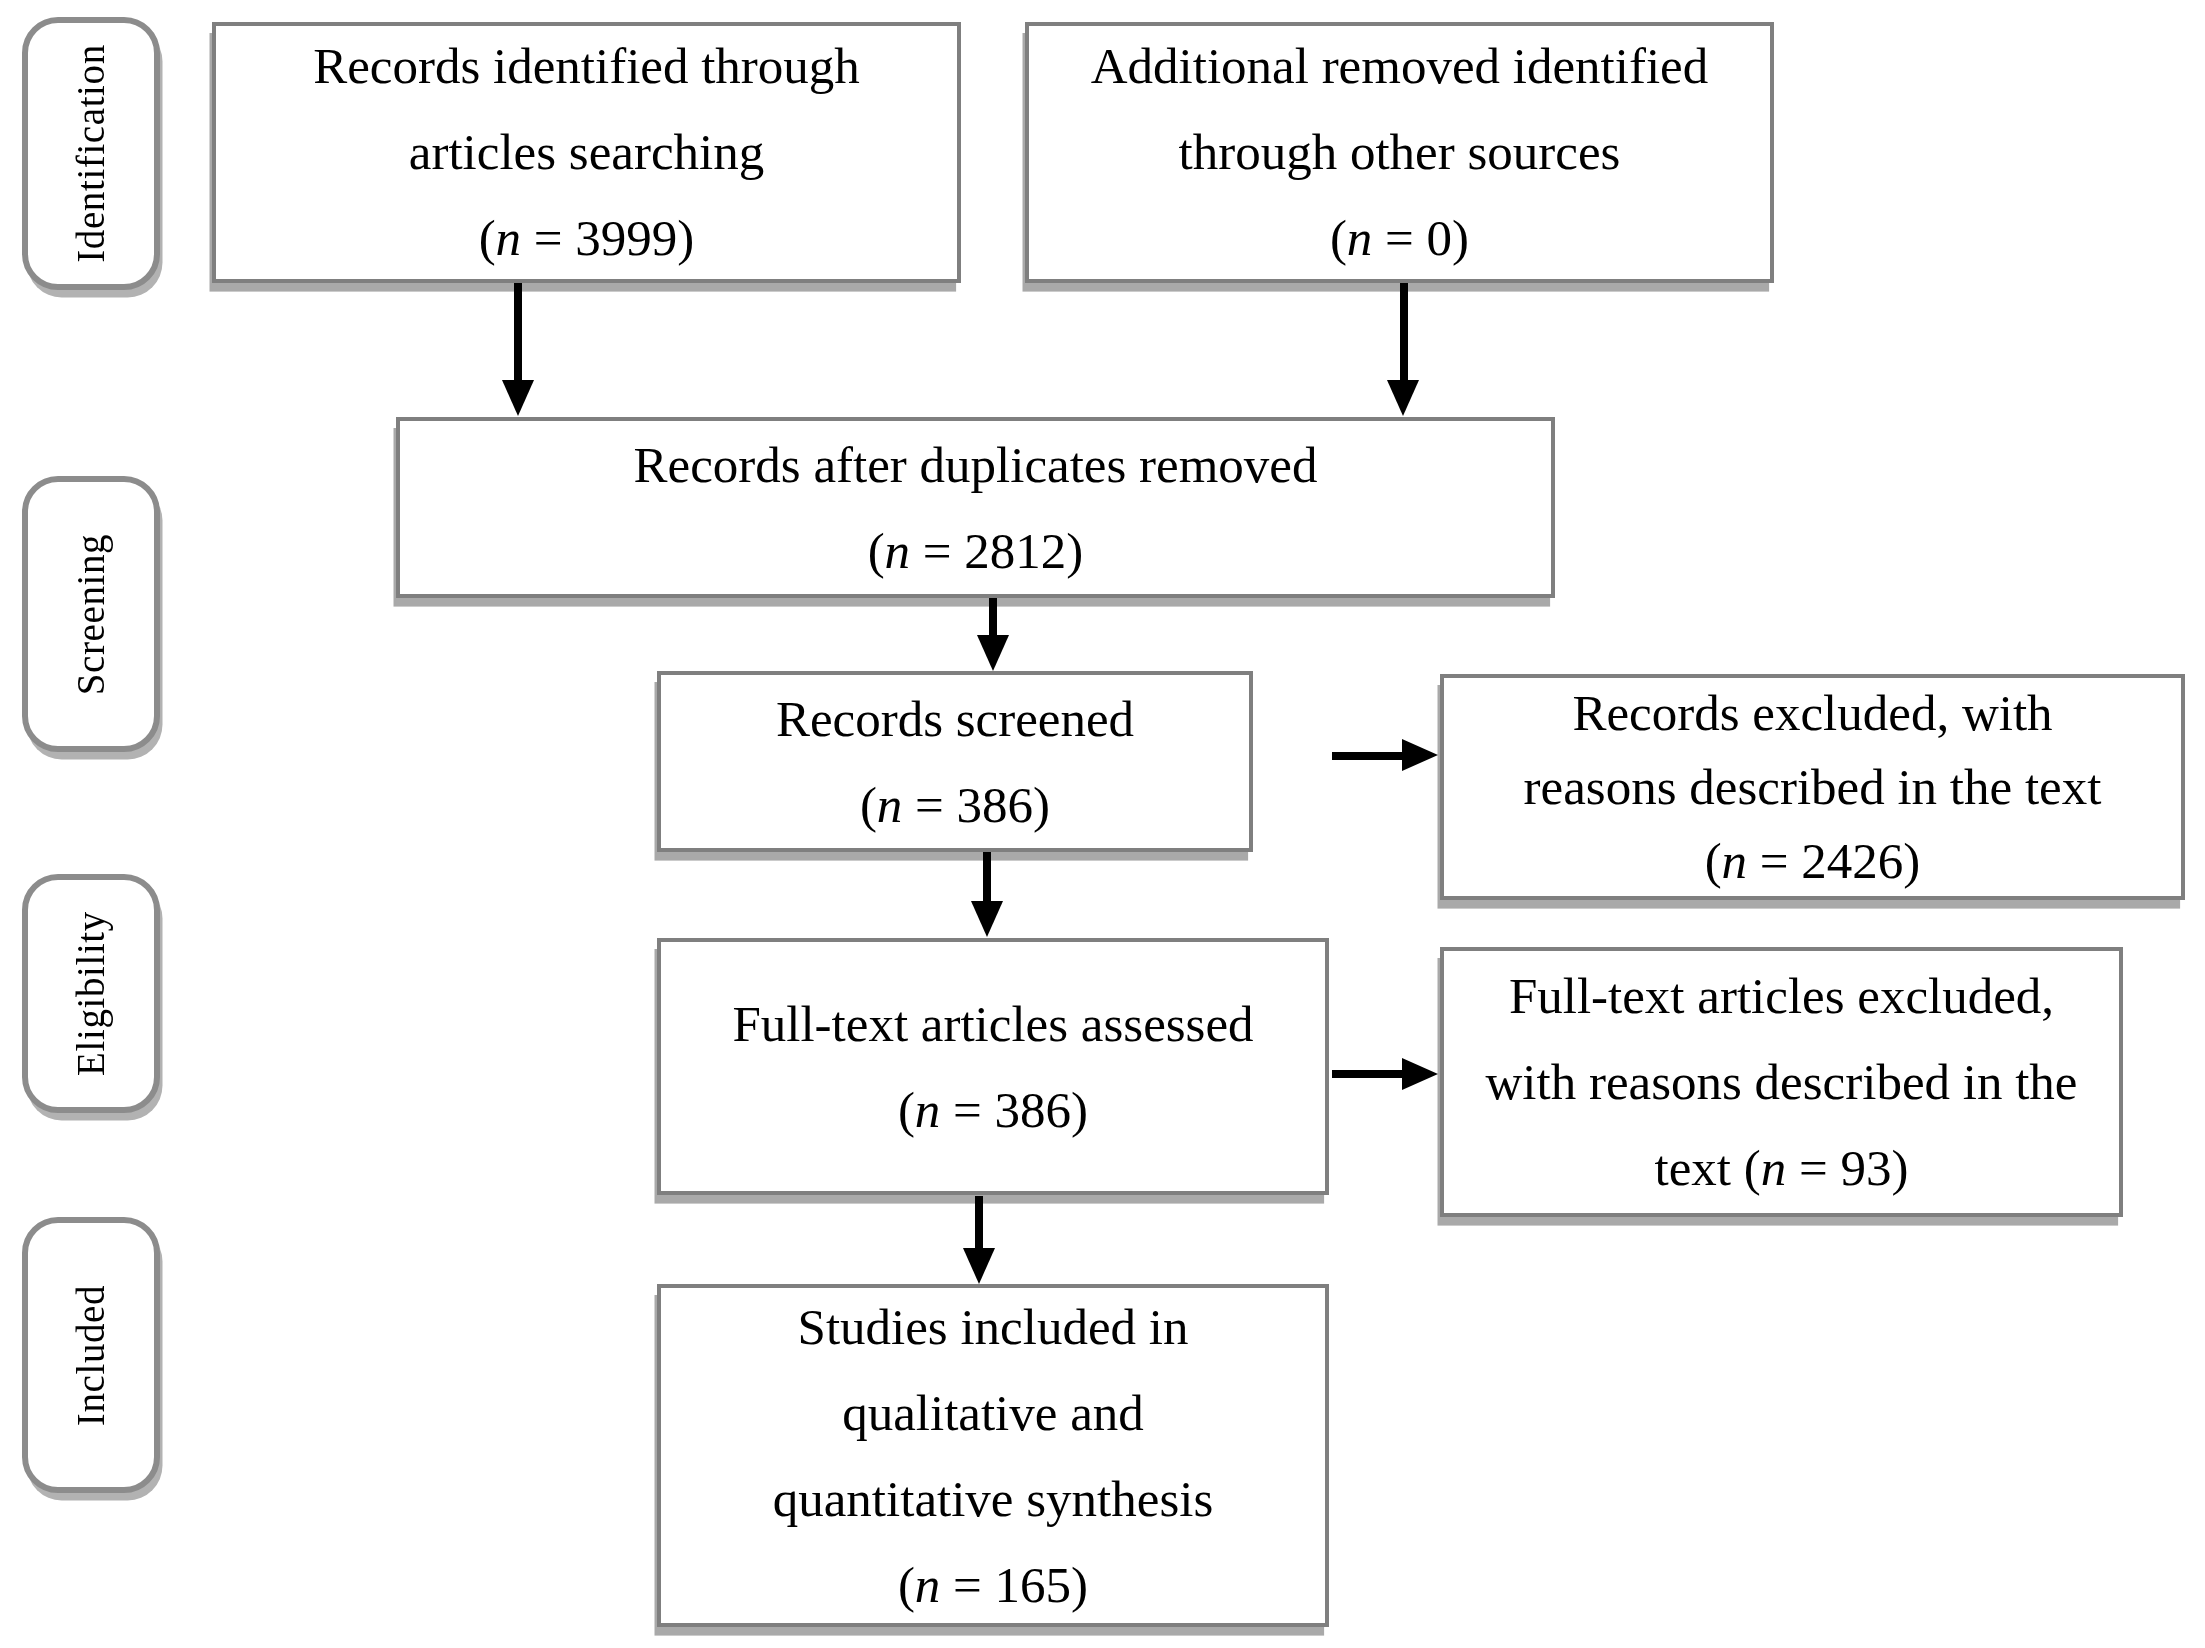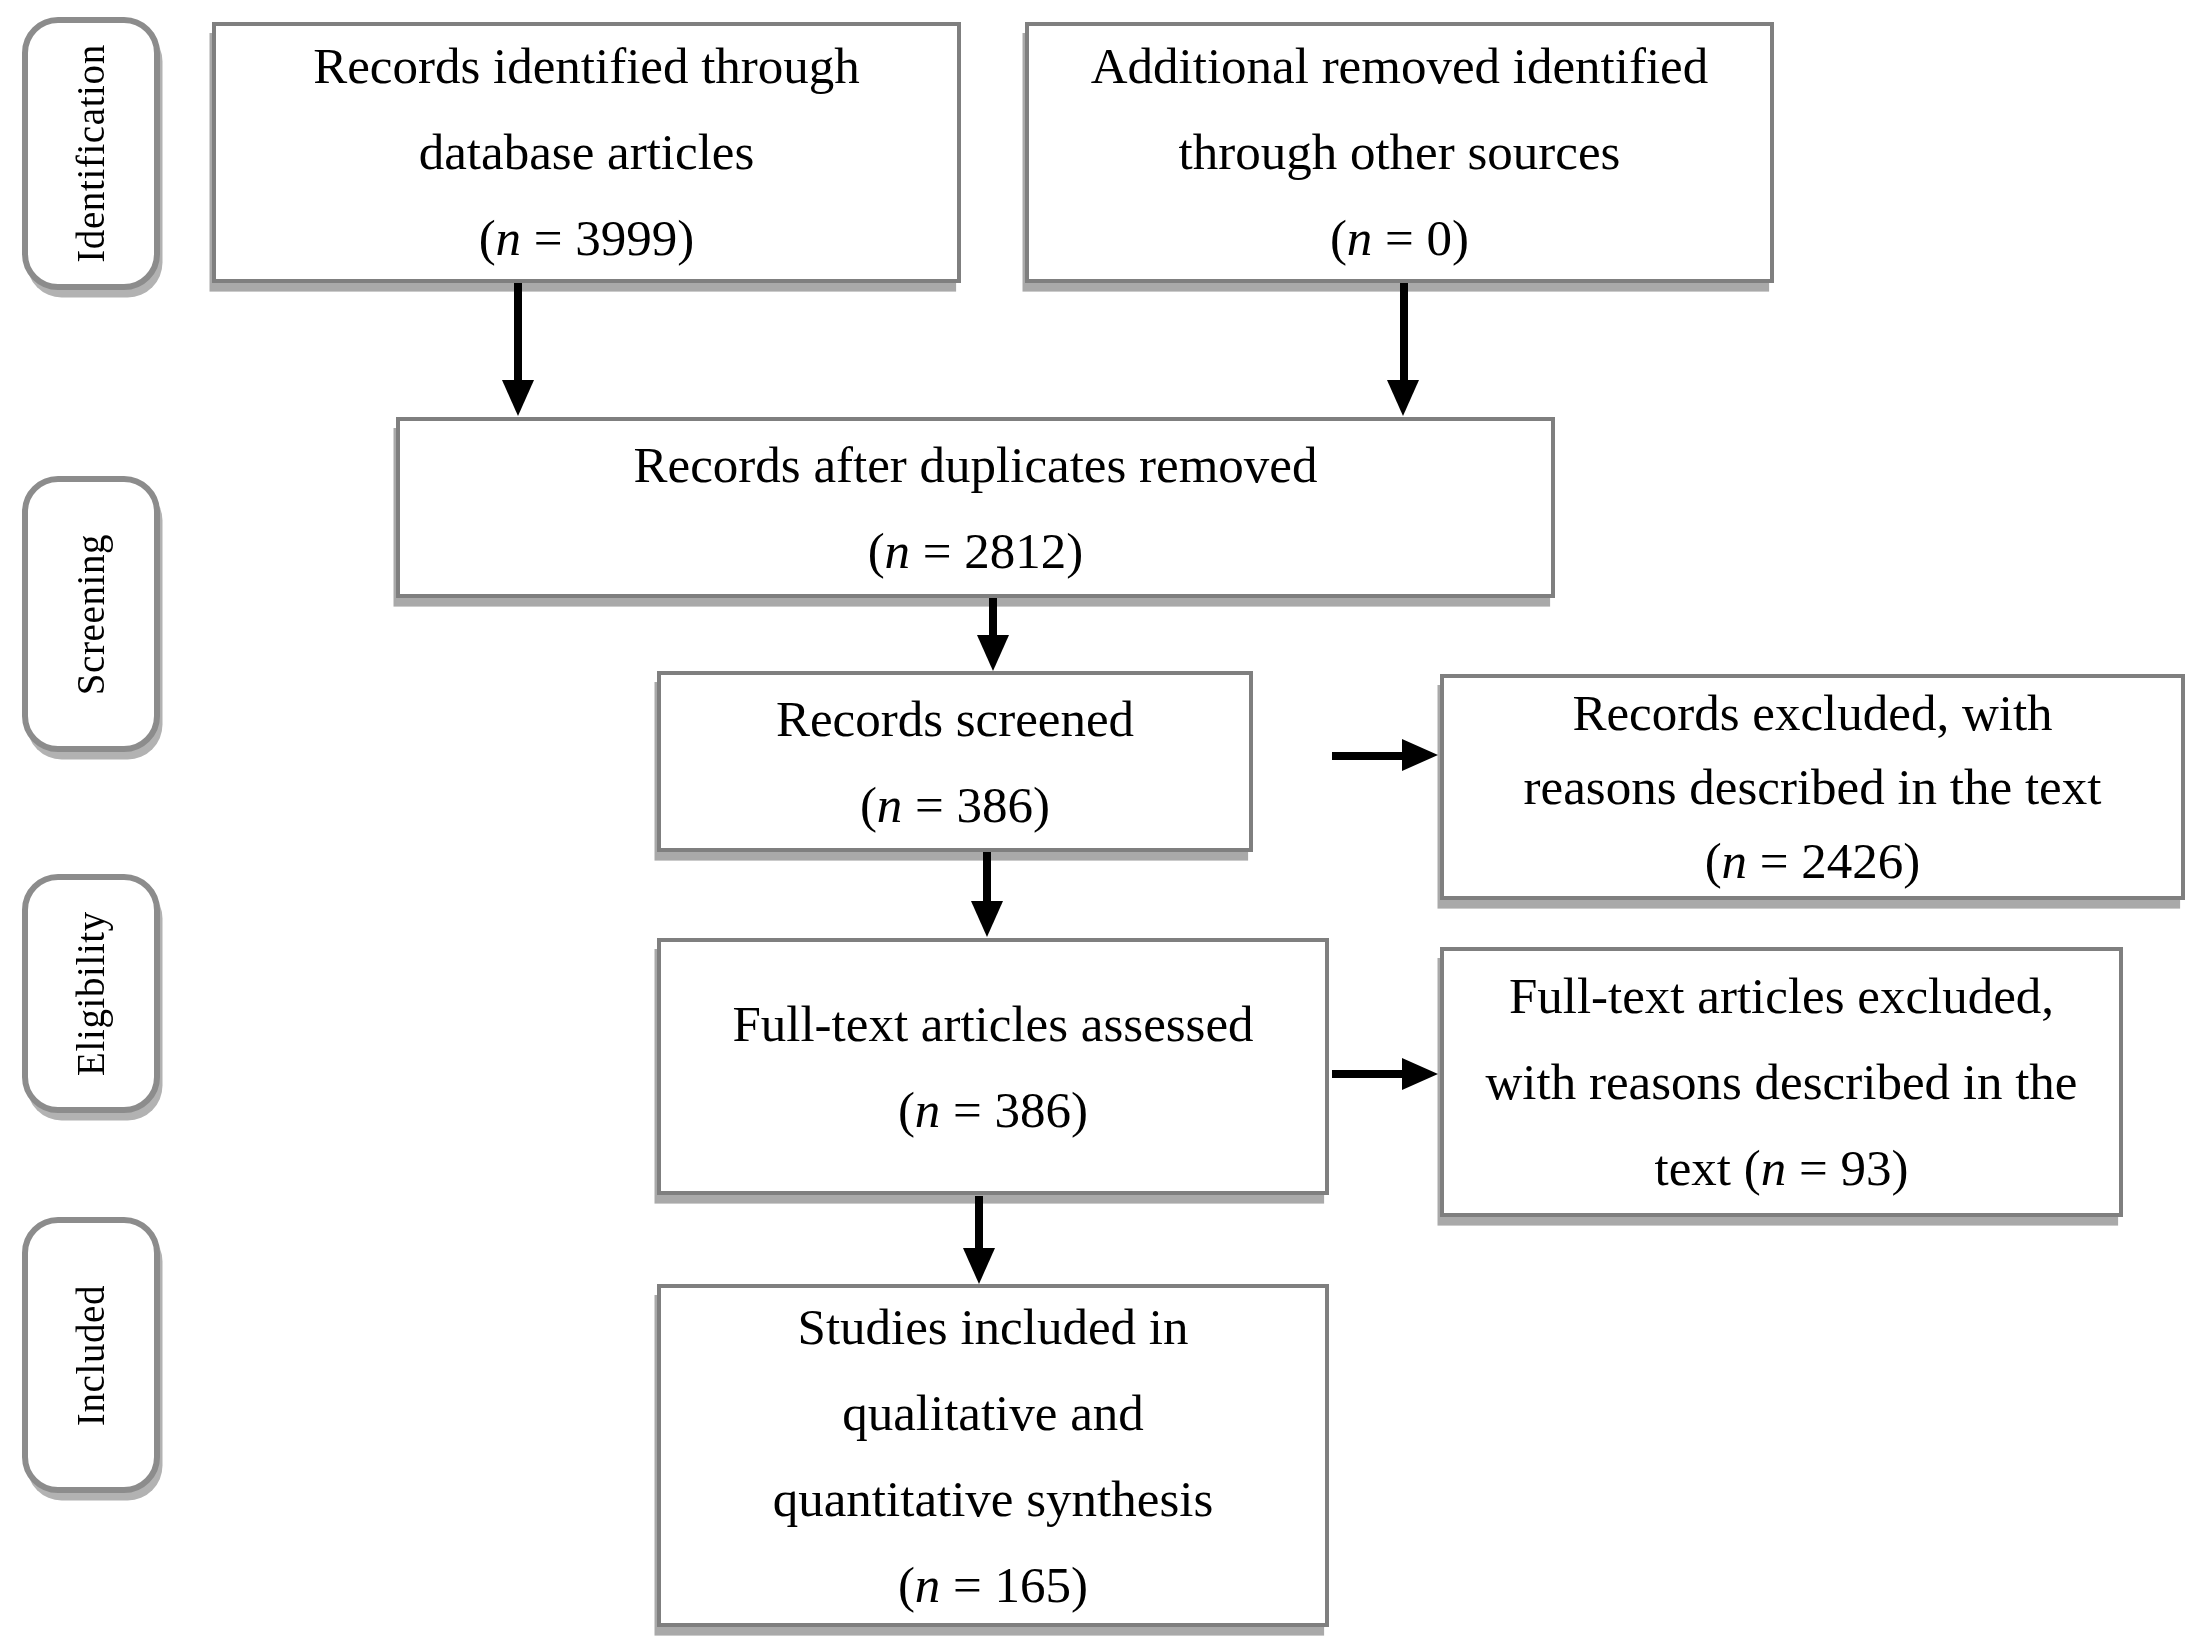--- a/index.html
+++ b/index.html
@@ -98,21 +98,21 @@
   </div>
   <div class="stage" style="top:874px;height:239px">
     <span class="stage-text">Eligibility</span>
   </div>
   <div class="stage" style="top:1217px;height:276px">
     <span class="stage-text">Included</span>
   </div>
 
   <div class="box" style="left:212px;top:21.5px;width:749px;height:261px">
     <div class="line">Records identified through</div>
-    <div class="line">database articles</div>
+    <div class="line">articles searching</div>
     <div class="line"><span>(</span><span class="it">n</span><span> = 3999)</span></div>
   </div>
 
   <div class="box" style="left:1025px;top:21.5px;width:749px;height:261px">
     <div class="line">Additional removed identified</div>
     <div class="line">through other sources</div>
     <div class="line"><span>(</span><span class="it">n</span><span> = 0)</span></div>
   </div>
 
   <div class="box" style="left:396px;top:417px;width:1159px;height:181px">

